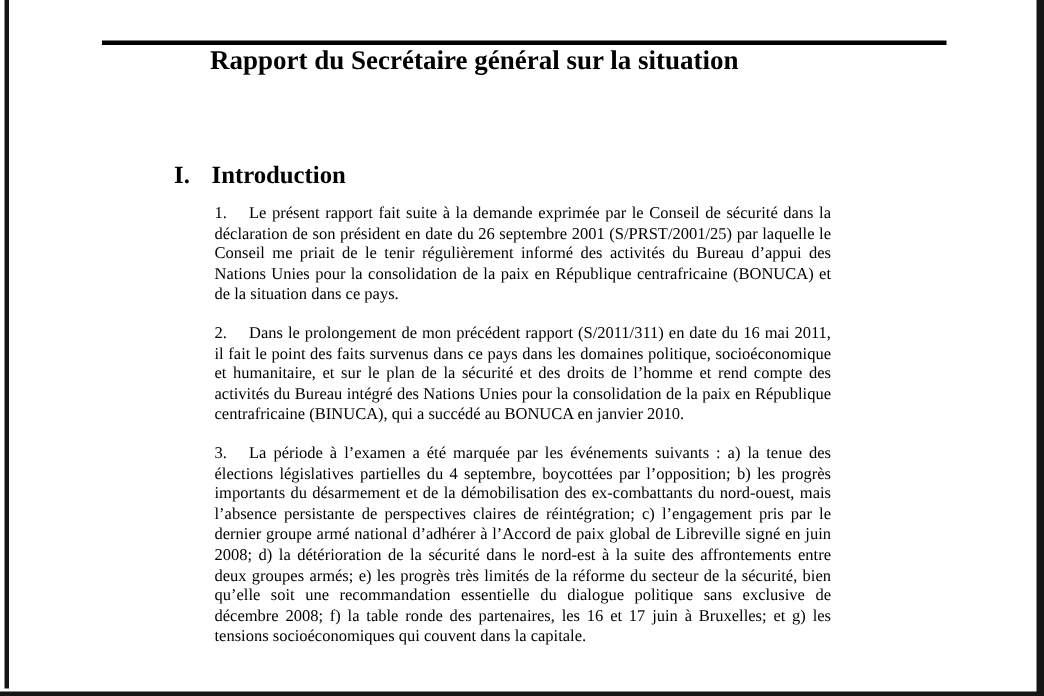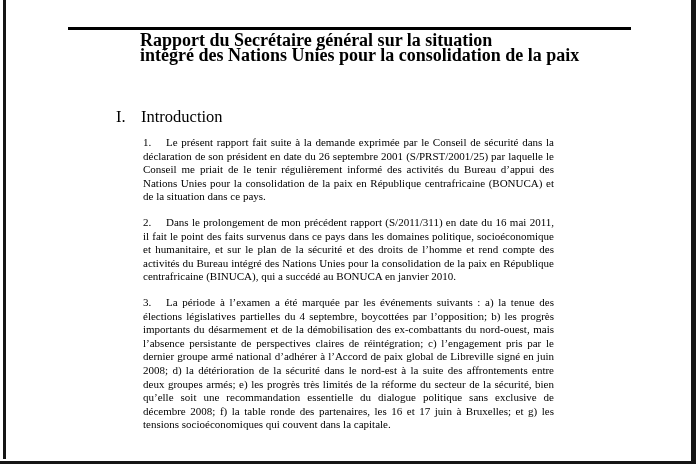--- a/index.html
+++ b/index.html
@@ -55,21 +55,21 @@
     font-size: 18px;
     line-height: 15.2px;
     font-weight: bold;
     white-space: nowrap;
   }
   .section-heading {
     position: absolute;
     left: 116px;
     top: 107px;
     font-size: 16.5px;
-    font-weight: normal;
+    font-weight: bold;
     white-space: nowrap;
   }
   .sec-num {
     display: inline-block;
     width: 25px;
   }
   .body-col {
     position: absolute;
     left: 143px;
     top: 136px;
@@ -94,21 +94,20 @@
 <div>
 
   <div class="edge-left"></div>
   <div class="edge-right"></div>
   <div class="edge-bottom"></div>
 
   <div class="header-rule"></div>
 
   <div class="doc-title">
     <div>Rapport du Secrétaire général sur la situation</div>
-    <div>intégré des Nations Unies pour la consolidation de la paix</div>
   </div>
 
   <div class="section-heading">
     <span class="sec-num">I.</span><span>Introduction</span>
   </div>
 
   <div class="body-col">
     <p class="para"><span class="para-num">1.</span><span>Le présent rapport fait suite à la demande exprimée par le Conseil de sécurité dans la déclaration de son président en date du 26 septembre 2001 (S/PRST/2001/25) par laquelle le Conseil me priait de le tenir régulièrement informé des activités du Bureau d’appui des Nations Unies pour la consolidation de la paix en République centrafricaine (BONUCA) et de la situation dans ce pays.</span></p>
     <p class="para"><span class="para-num">2.</span><span>Dans le prolongement de mon précédent rapport (S/2011/311) en date du 16 mai 2011, il fait le point des faits survenus dans ce pays dans les domaines politique, socioéconomique et humanitaire, et sur le plan de la sécurité et des droits de l’homme et rend compte des activités du Bureau intégré des Nations Unies pour la consolidation de la paix en République centrafricaine (BINUCA), qui a succédé au BONUCA en janvier 2010.</span></p>
     <p class="para"><span class="para-num">3.</span><span>La période à l’examen a été marquée par les événements suivants : a) la tenue des élections législatives partielles du 4 septembre, boycottées par l’opposition; b) les progrès importants du désarmement et de la démobilisation des ex-combattants du nord-ouest, mais l’absence persistante de perspectives claires de réintégration; c) l’engagement pris par le dernier groupe armé national d’adhérer à l’Accord de paix global de Libreville signé en juin 2008; d) la détérioration de la sécurité dans le nord-est à la suite des affrontements entre deux groupes armés; e) les progrès très limités de la réforme du secteur de la sécurité, bien qu’elle soit une recommandation essentielle du dialogue politique sans exclusive de décembre 2008; f) la table ronde des partenaires, les 16 et 17 juin à Bruxelles; et g) les tensions socioéconomiques qui couvent dans la capitale.</span></p>

